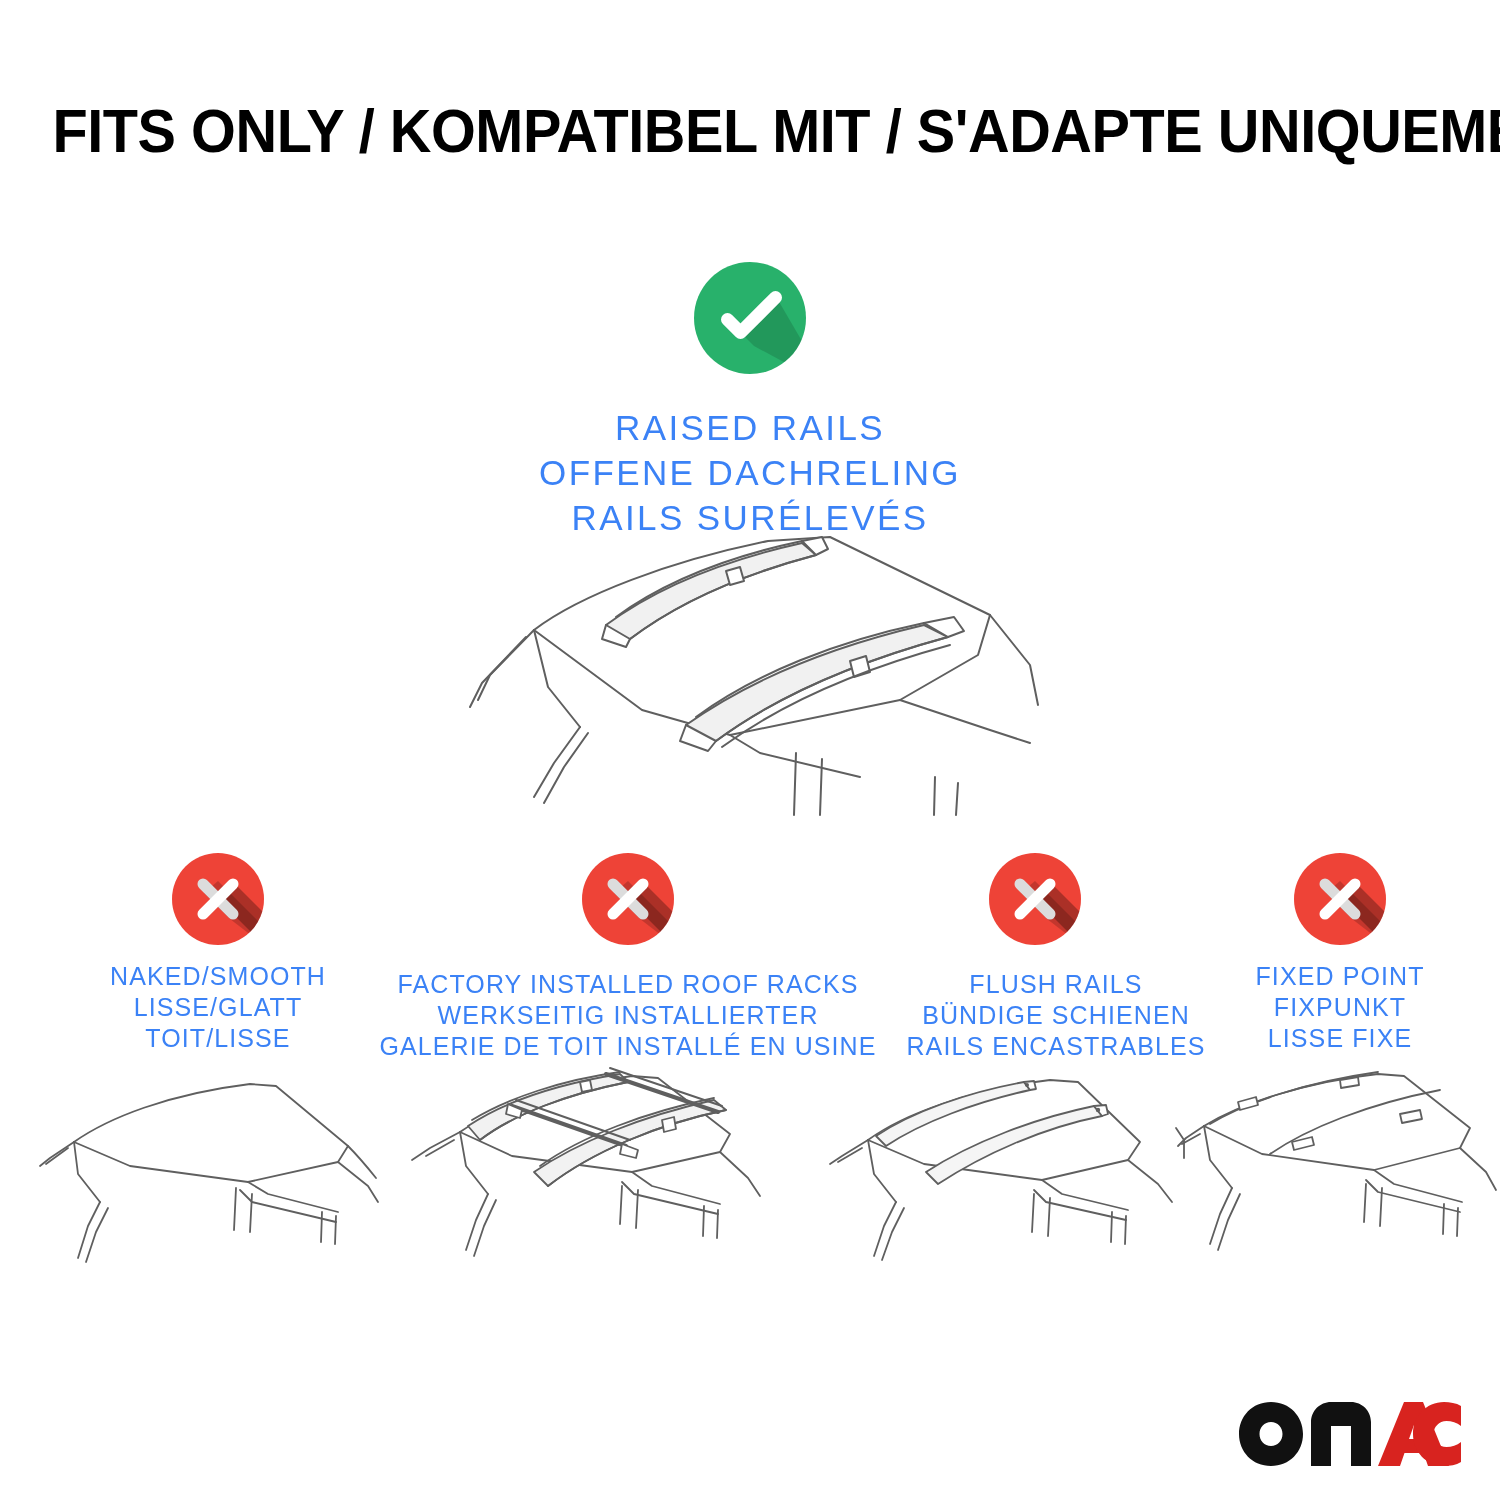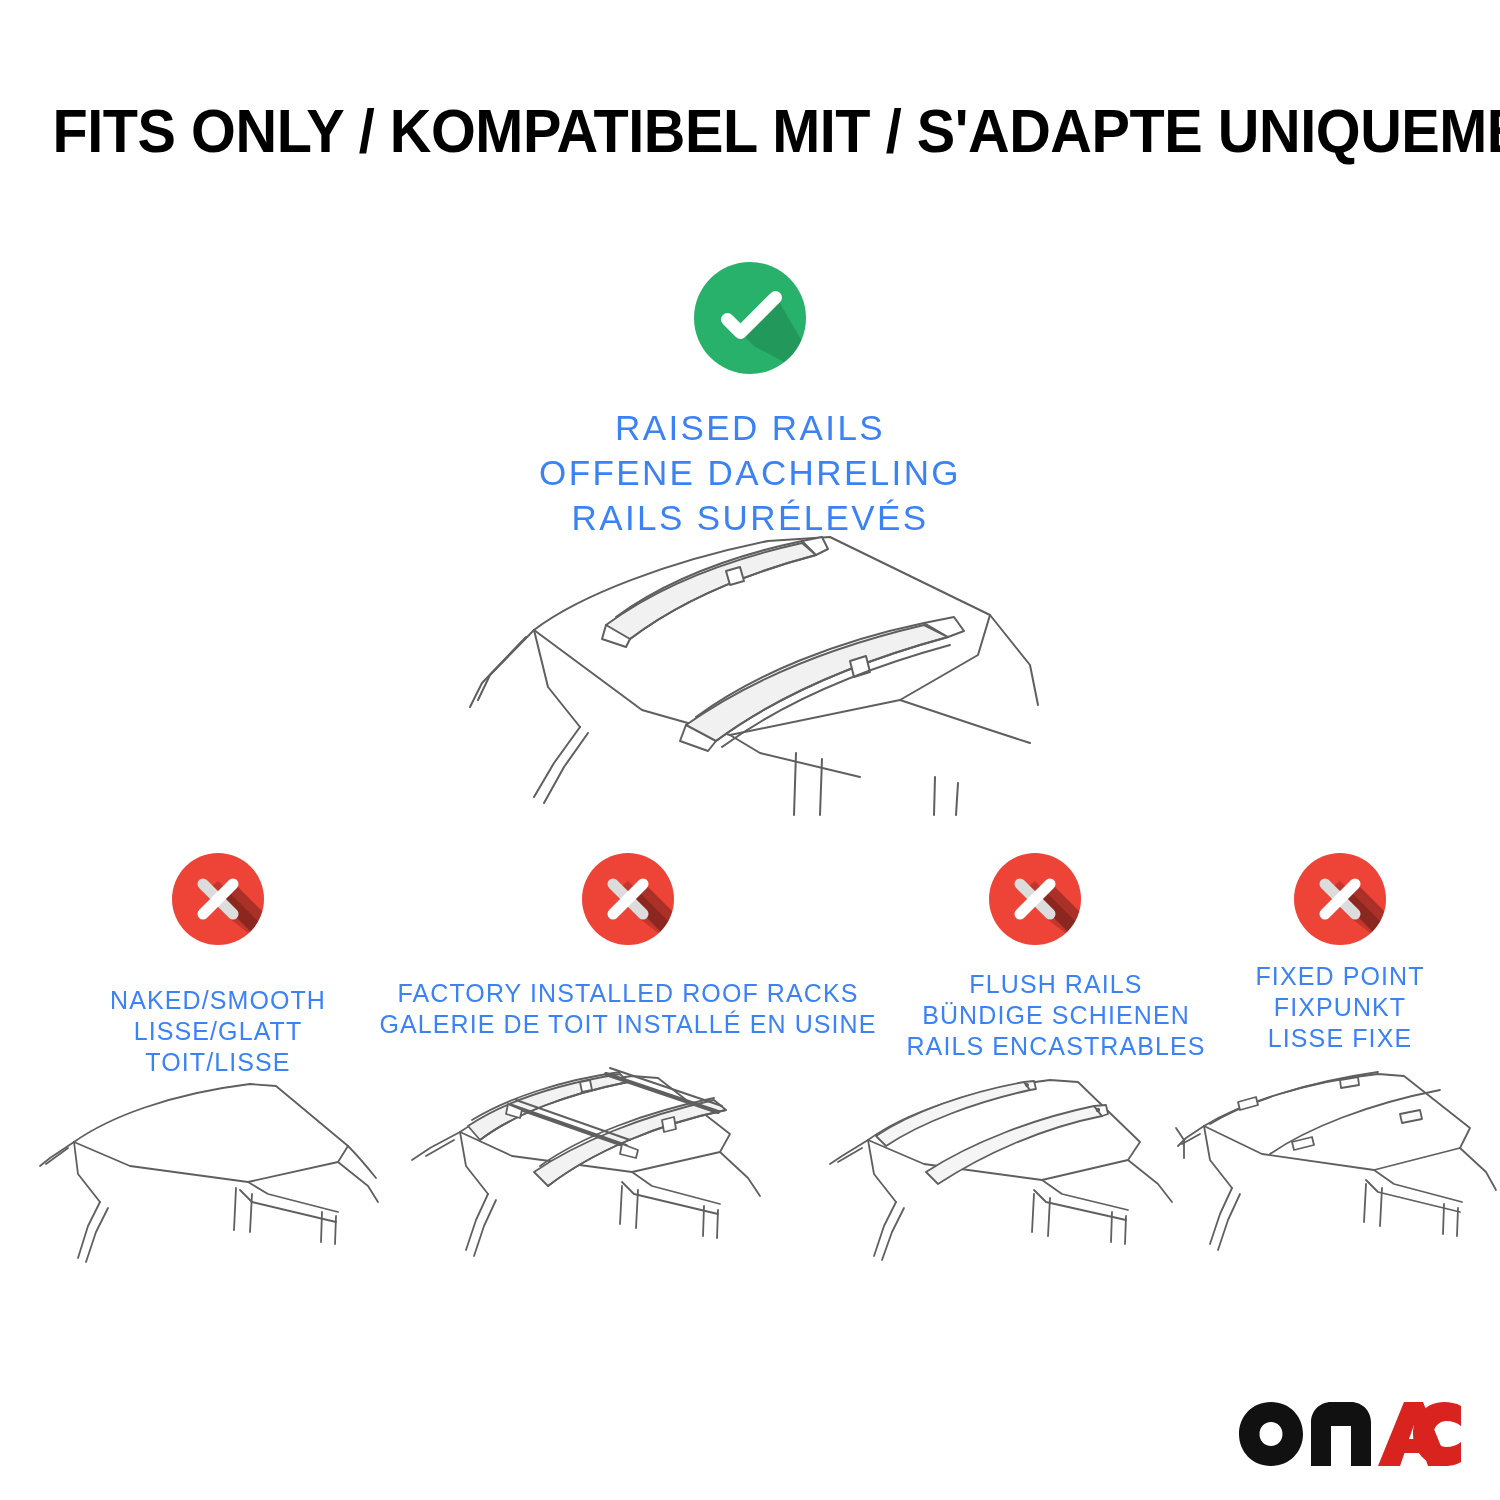--- a/index.html
+++ b/index.html
@@ -192,21 +192,21 @@
         <g clip-path="url(#clipX1)">
           <path d="M46 46 L92 92 L92 60 L62 30 Z" fill="#000000" opacity="0.28"></path>
           <path d="M32 40 L58 66 L92 92 L92 74 L46 28 Z" fill="#000000" opacity="0.18"></path>
         </g>
         <g stroke-linecap="round" stroke-width="11">
           <line x1="31" y1="31" x2="61" y2="61" stroke="#dcdcdc"></line>
           <line x1="61" y1="31" x2="31" y2="61" stroke="#ffffff"></line>
         </g>
       </svg>
     </span>
-    <div class="caption caption-small" style="margin-top:40px;">
+    <div class="caption caption-small" style="margin-top:16px;">
       <div>NAKED/SMOOTH</div>
       <div>LISSE/GLATT</div>
       <div>TOIT/LISSE</div>
     </div>
   </div>
 
   <div class="roof-art" style="position:absolute; left:38px; top:1062px; width:350px; height:230px;">
     <svg width="350" height="230" viewBox="0 0 350 230" aria-hidden="true">
       <g fill="none" stroke="#5f5f5f" stroke-width="1.8" stroke-linecap="round" stroke-linejoin="round">
         <path d="M36 80 C70 56 130 32 212 22 L238 24 L310 84 L300 100 L210 120 L92 104 Z" fill="#ffffff"></path>
@@ -239,22 +239,23 @@
         <g clip-path="url(#clipX2)">
           <path d="M46 46 L92 92 L92 60 L62 30 Z" fill="#000000" opacity="0.28"></path>
           <path d="M32 40 L58 66 L92 92 L92 74 L46 28 Z" fill="#000000" opacity="0.18"></path>
         </g>
         <g stroke-linecap="round" stroke-width="11">
           <line x1="31" y1="31" x2="61" y2="61" stroke="#dcdcdc"></line>
           <line x1="61" y1="31" x2="31" y2="61" stroke="#ffffff"></line>
         </g>
       </svg>
     </span>
-    <div class="caption caption-small" style="margin-top:33px;">
+    <div class="caption caption-small" style="margin-top:24px;">
       <div>FACTORY INSTALLED ROOF RACKS</div>
+      <div>WERKSEITIG INSTALLIERTER</div>
       <div>GALERIE DE TOIT INSTALLÉ EN USINE</div>
     </div>
   </div>
 
   <div class="roof-art" style="position:absolute; left:408px; top:1060px; width:360px; height:232px;">
     <svg width="360" height="232" viewBox="0 0 360 232" aria-hidden="true">
       <g fill="none" stroke="#5f5f5f" stroke-width="1.8" stroke-linecap="round" stroke-linejoin="round">
 
         <path d="M52 72 C86 48 146 26 224 16 L250 18 L322 74 L312 92 L224 112 L104 96 Z" fill="#ffffff"></path>
         <path d="M52 72 L22 88 L4 100"></path>

